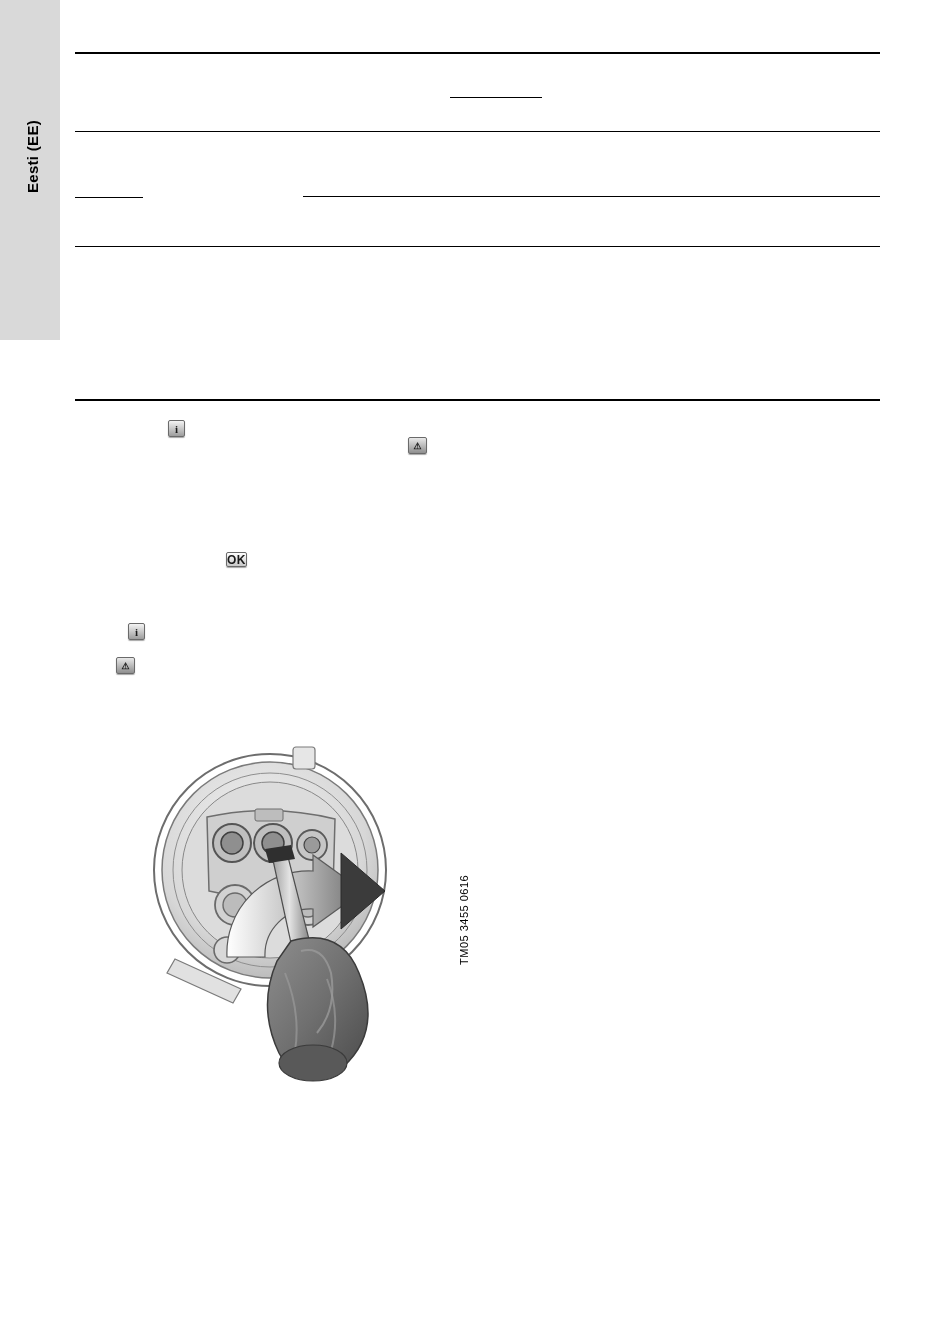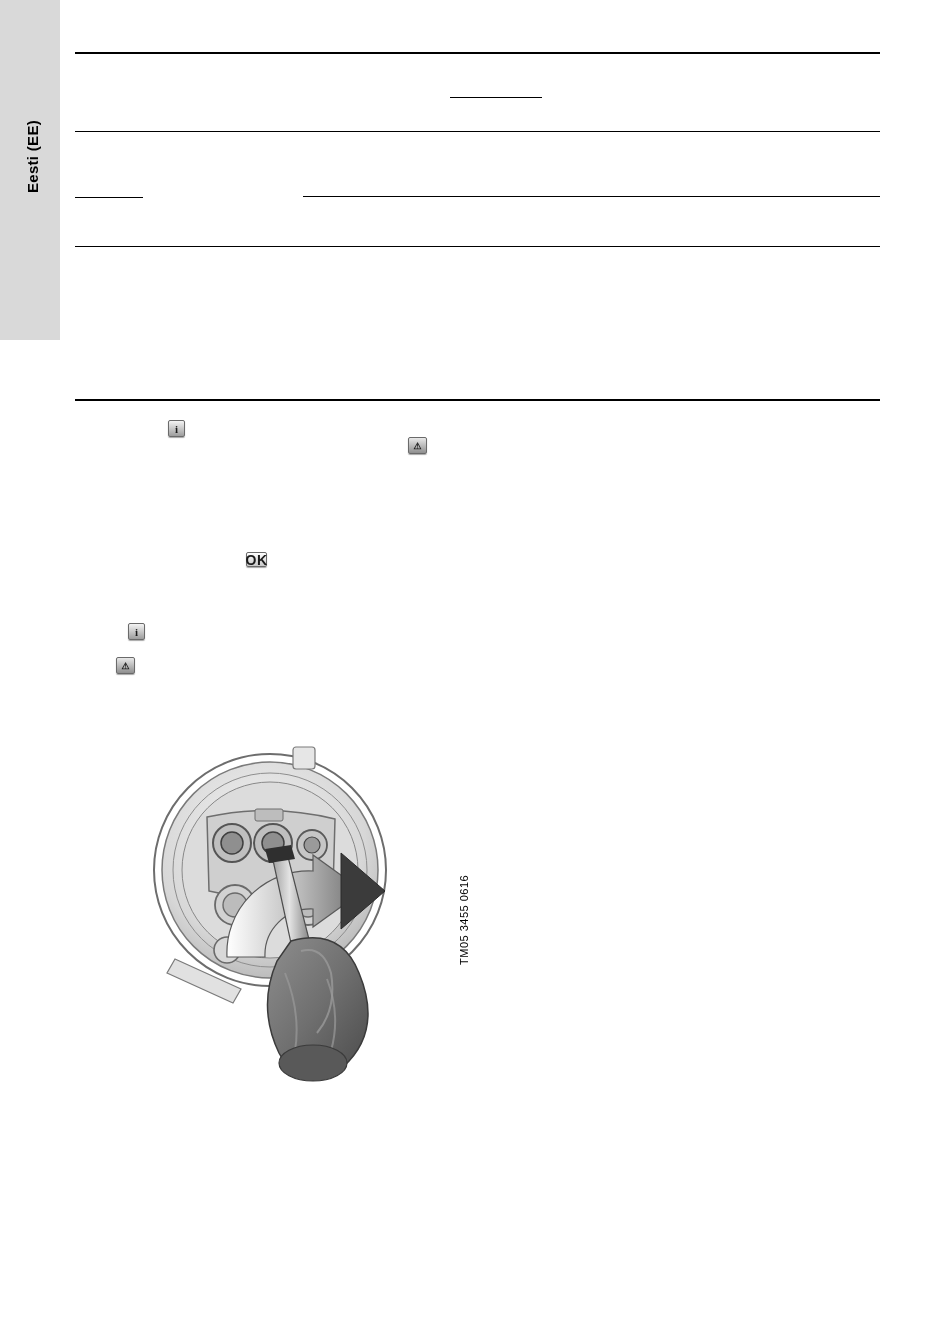--- a/index.html
+++ b/index.html
@@ -81,23 +81,22 @@
     color: #1a1a1a;
   }
   .glyph.info {
     width: 15px; height: 15px;
     font-family: "Liberation Serif", serif;
     font-size: 11px;
     background: linear-gradient(#f4f4f4, #9d9d9d);
   }
   .glyph.ok {
     width: 19px; height: 13px;
-    font-size: 14px;
+    font-size: 12px;
     letter-spacing: 0.5px;
-    margin-left: 20px;
   }
   .glyph.alarm {
     width: 17px; height: 15px;
     font-size: 9px;
     background: linear-gradient(#e8e8e8, #8f8f8f);
   }
 
   
   .figure {
     position: absolute;

